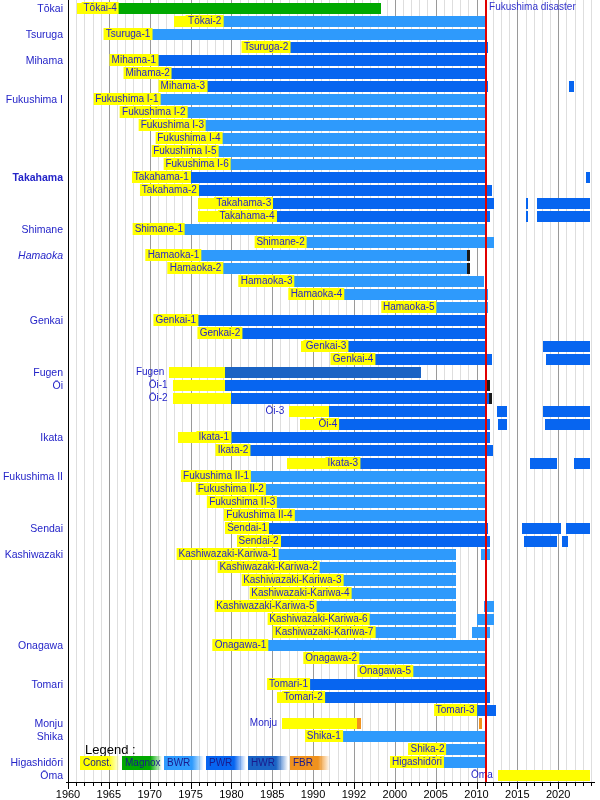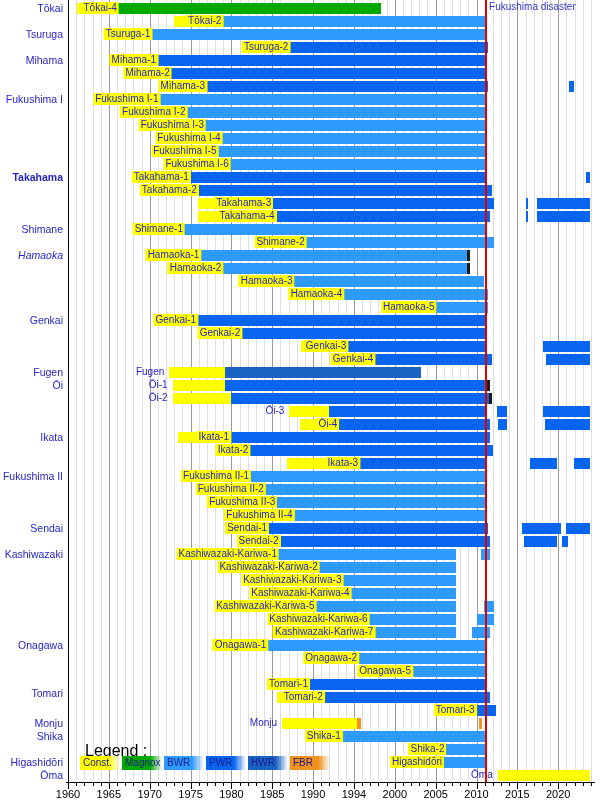--- a/index.html
+++ b/index.html
@@ -13,21 +13,21 @@
   .tick-label{position:absolute;font-size:11px;color:#000;transform:translateX(-50%);white-space:nowrap;}
   .site-label{position:absolute;left:0;width:63px;text-align:right;font-size:10.5px;
               color:#2424c8;white-space:nowrap;line-height:13px;}
   .bar{position:absolute;height:11px;}
   .unit-label{position:absolute;font-size:10px;color:#2424c8;white-space:nowrap;
               line-height:12px;padding:0 2px;transform:translateX(-100%);background:#ffff00;}
   .unit-label.nobg{background:transparent;}
   .disaster-line{position:absolute;top:0;width:2px;background:#e10000;z-index:6;}
   .disaster-label{position:absolute;font-size:10px;color:#3333cc;white-space:nowrap;z-index:6;}
   .legend{position:absolute;z-index:5;}
-  .legend-title{position:absolute;font-size:16px;color:#000;white-space:nowrap;}
+  .legend-title{position:absolute;font-size:13px;color:#000;white-space:nowrap;}
   .legend-swatch{position:absolute;height:14px;width:40px;font-size:10px;color:#1a1a8c;
                  line-height:14px;padding-left:3px;box-sizing:border-box;white-space:nowrap;}
 </style>
 </head>
 <body>
 
 <div id="chart">
   <div class="disaster-label" style="left: 489.059px; top: 1px;">Fukushima disaster</div>
   <div class="legend" style="left: 80px; top: 742px;">
     <div class="legend-title" style="left: 5px; top: 0px;">Legend :</div>
@@ -293,21 +293,21 @@
     <div class="site-label" style="top: 639px;">Onagawa</div>
     <div class="bar" style="left: 231.4px; top: 640px; width: 35.948px; background: rgb(255, 255, 0);"></div>
     <div class="bar" style="left: 267.348px; top: 640px; width: 218.956px; background: rgb(46, 154, 252); z-index: 2;"></div>
     <div class="unit-label" style="top: 639px; z-index: 3; color: rgb(36, 36, 200); left: 268.348px;">Onagawa-1</div>
     <div class="bar" style="left: 323.721px; top: 653px; width: 34.314px; background: rgb(255, 255, 0);"></div>
     <div class="bar" style="left: 358.035px; top: 653px; width: 128.269px; background: rgb(46, 154, 252); z-index: 2;"></div>
     <div class="unit-label" style="top: 652px; z-index: 3; color: rgb(36, 36, 200); left: 359.035px;">Onagawa-2</div>
     <div class="bar" style="left: 378.46px; top: 666px; width: 33.497px; background: rgb(255, 255, 0);"></div>
     <div class="bar" style="left: 411.957px; top: 666px; width: 74.347px; background: rgb(46, 154, 252); z-index: 2;"></div>
     <div class="unit-label" style="top: 665px; z-index: 3; color: rgb(36, 36, 200); left: 412.957px;">Onagawa-5</div>
-    <div class="site-label" style="top: 678px; margin-top: 9px;">Tomari</div>
+    <div class="site-label" style="top: 678px;">Tomari</div>
     <div class="bar" style="left: 274.701px; top: 679px; width: 34.314px; background: rgb(255, 255, 0);"></div>
     <div class="bar" style="left: 309.015px; top: 679px; width: 178.106px; background: rgb(7, 101, 240); z-index: 2;"></div>
     <div class="unit-label" style="top: 678px; z-index: 3; color: rgb(36, 36, 200); left: 310.015px;">Tomari-1</div>
     <div class="bar" style="left: 277.152px; top: 692px; width: 46.569px; background: rgb(255, 255, 0);"></div>
     <div class="bar" style="left: 323.721px; top: 692px; width: 165.851px; background: rgb(7, 101, 240); z-index: 2;"></div>
     <div class="unit-label" style="top: 691px; z-index: 3; color: rgb(36, 36, 200); left: 324.721px;">Tomari-2</div>
     <div class="bar" style="left: 434.833px; top: 705px; width: 40.85px; background: rgb(255, 255, 0);"></div>
     <div class="bar" style="left: 475.683px; top: 705px; width: 20.425px; background: rgb(7, 101, 240); z-index: 2;"></div>
     <div class="unit-label" style="top: 704px; z-index: 3; color: rgb(36, 36, 200); left: 476.683px;">Tomari-3</div>
     <div class="site-label" style="top: 717px;">Monju</div>
@@ -396,19 +396,19 @@
     <div class="tick" style="left: 574.54px; top: 783px; height: 3px;"></div>
     <div class="tick" style="left: 582.71px; top: 783px; height: 3px;"></div>
     <div class="tick" style="left: 590.88px; top: 783px; height: 3px;"></div>
     <div class="tick-label" style="left: 68px; top: 788px;">1960</div>
     <div class="tick-label" style="left: 108.85px; top: 788px;">1965</div>
     <div class="tick-label" style="left: 149.7px; top: 788px;">1970</div>
     <div class="tick-label" style="left: 190.55px; top: 788px;">1975</div>
     <div class="tick-label" style="left: 231.4px; top: 788px;">1980</div>
     <div class="tick-label" style="left: 272.25px; top: 788px;">1985</div>
     <div class="tick-label" style="left: 313.1px; top: 788px;">1990</div>
-    <div class="tick-label" style="left: 353.95px; top: 788px;">1994</div>
+    <div class="tick-label" style="left: 353.95px; top: 788px;">1992</div>
     <div class="tick-label" style="left: 394.8px; top: 788px;">2000</div>
     <div class="tick-label" style="left: 435.65px; top: 788px;">2005</div>
     <div class="tick-label" style="left: 476.5px; top: 788px;">2010</div>
     <div class="tick-label" style="left: 517.35px; top: 788px;">2015</div>
     <div class="tick-label" style="left: 558.2px; top: 788px;">2020</div>
   </div>
 
 </body></html>

